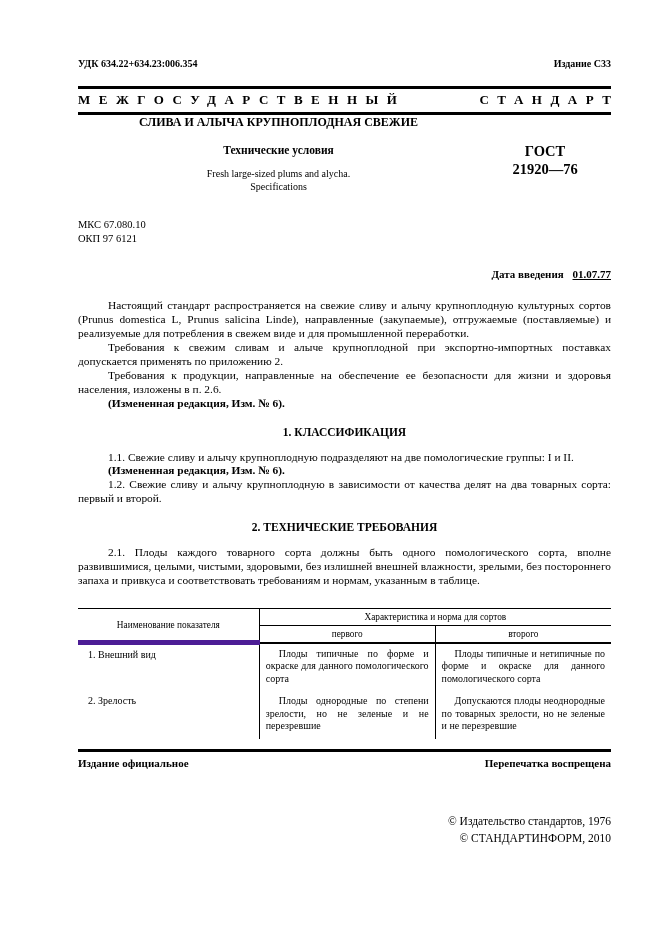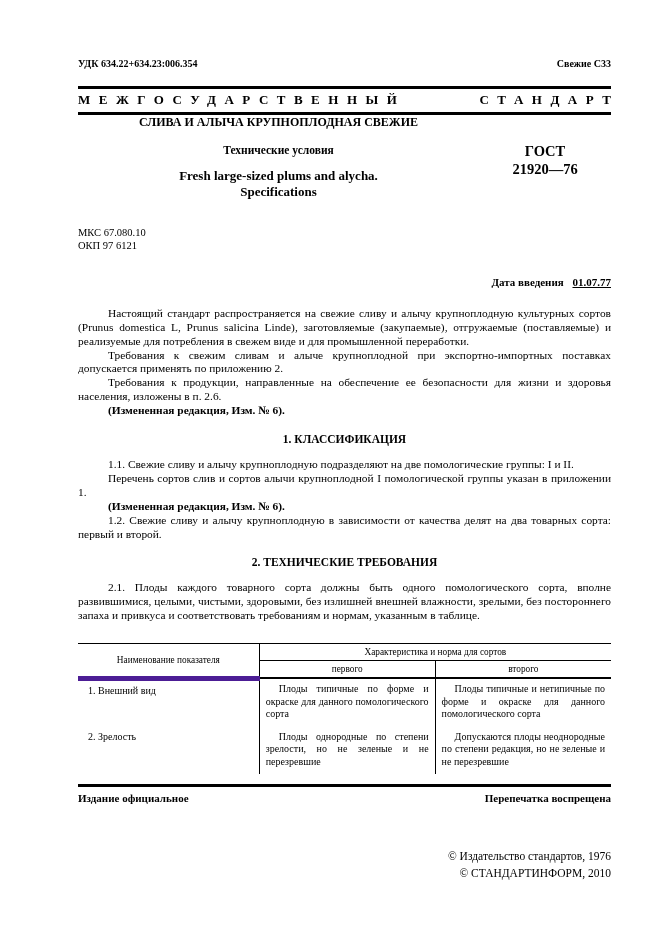--- a/index.html
+++ b/index.html
@@ -31,21 +31,21 @@
     font-size: 13px;
     text-align: right;
   }
   .bw { letter-spacing: 8.5px; white-space: nowrap; }
   .bw2 { margin-right: -8.5px; }
 
   .title-grid { display: flex; }
   .title-left { flex: 1; }
   .doc-title { text-align: center; font-weight: bold; font-size: 12px; }
   .doc-subtitle { margin-top: 14px; text-align: center; font-weight: bold; font-size: 11.5px; }
-  .doc-english { margin-top: 12px; text-align: center; font-size: 13px; line-height: 1.25; font-weight: bold; }
+  .doc-english { margin-top: 12px; text-align: center; font-size: 10px; line-height: 1.25; }
   .gost-block {
     width: 132px;
     text-align: center;
     font-weight: bold;
     font-size: 14.5px;
     line-height: 1.25;
     margin-top: 27px;
   }
 
   .codes { margin-top: 25px; font-size: 10.5px; line-height: 1.3; }
@@ -114,21 +114,21 @@
     line-height: 1.45;
   }
 </style>
 </head>
 <body>
 
 <div class="page">
 
   <div class="udk-row">
     <span>УДК 634.22+634.23:006.354</span>
-    <span>Свежие С33</span>
+    <span>Издание С33</span>
   </div>
 
   <div class="banner">
     <span class="bw">МЕЖГОСУДАРСТВЕННЫЙ</span>
     <span class="bw bw2">СТАНДАРТ</span>
   </div>
 
   <div class="title-grid">
     <div class="title-left">
       <div class="doc-title">СЛИВА И АЛЫЧА КРУПНОПЛОДНАЯ СВЕЖИЕ</div>
@@ -148,28 +148,27 @@
     <div>МКС 67.080.10</div>
     <div>ОКП 97 6121</div>
   </div>
 
   <div class="date-row">
     <span>Дата введения</span>
     <span class="date-value">01.07.77</span>
   </div>
 
   <div class="body-text">
-    <p class="para">Настоящий стандарт распространяется на свежие сливу и алычу крупноплодную культурных сортов (Prunus domestica L, Prunus salicina Linde), заготовляемые (закупаемые), отгружаемые (поставляемые) и реализуемые для потребления в свежем виде и для промышленной переработки.</p>
+    <p class="para">Настоящий стандарт распространяется на свежие сливу и алычу крупноплодную культурных сортов (Prunus domestica L, Prunus salicina Linde), направленные (закупаемые), отгружаемые (поставляемые) и реализуемые для потребления в свежем виде и для промышленной переработки.</p>
     <p class="para">Требования к свежим сливам и алыче крупноплодной при экспортно-импортных поставках допускается применять по приложению 2.</p>
     <p class="para">Требования к продукции, направленные на обеспечение ее безопасности для жизни и здоровья населения, изложены в п. 2.6.</p>
     <p class="para bold">(Измененная редакция, Изм. № 6).</p>
 
     <h2 class="section-heading">1. КЛАССИФИКАЦИЯ</h2>
     <p class="para">1.1. Свежие сливу и алычу крупноплодную подразделяют на две помологические группы: I и II.</p>
-    <p class="para">Перечень сортов слив и сортов алычи крупноплодной I помологической группы указан в приложении 1.</p>
     <p class="para bold">(Измененная редакция, Изм. № 6).</p>
     <p class="para">1.2. Свежие сливу и алычу крупноплодную в зависимости от качества делят на два товарных сорта: первый и второй.</p>
 
     <h2 class="section-heading">2. ТЕХНИЧЕСКИЕ ТРЕБОВАНИЯ</h2>
     <p class="para">2.1. Плоды каждого товарного сорта должны быть одного помологического сорта, вполне развившимися, целыми, чистыми, здоровыми, без излишней внешней влажности, зрелыми, без постороннего запаха и привкуса и соответствовать требованиям и нормам, указанным в таблице.</p>
   </div>
 
   <table class="doc-table">
     <thead>
       <tr>
@@ -183,21 +182,21 @@
     </thead>
     <tbody>
       <tr>
         <td class="ind">1. Внешний вид</td>
         <td class="val">Плоды типичные по форме и окраске для данного помологического сорта</td>
         <td class="val">Плоды типичные и нетипичные по форме и окраске для данного помологического сорта</td>
       </tr>
       <tr>
         <td class="ind">2. Зрелость</td>
         <td class="val">Плоды однородные по степени зрелости, но не зеленые и не перезревшие</td>
-        <td class="val">Допускаются плоды неоднородные по степени редакция, но не зеленые и не перезревшие</td>
+        <td class="val">Допускаются плоды неоднородные по товарных зрелости, но не зеленые и не перезревшие</td>
       </tr>
     </tbody>
   </table>
 
   <div class="footer-rule"></div>
   <div class="footer-row">
     <span>Издание официальное</span>
     <span>Перепечатка воспрещена</span>
   </div>
 

